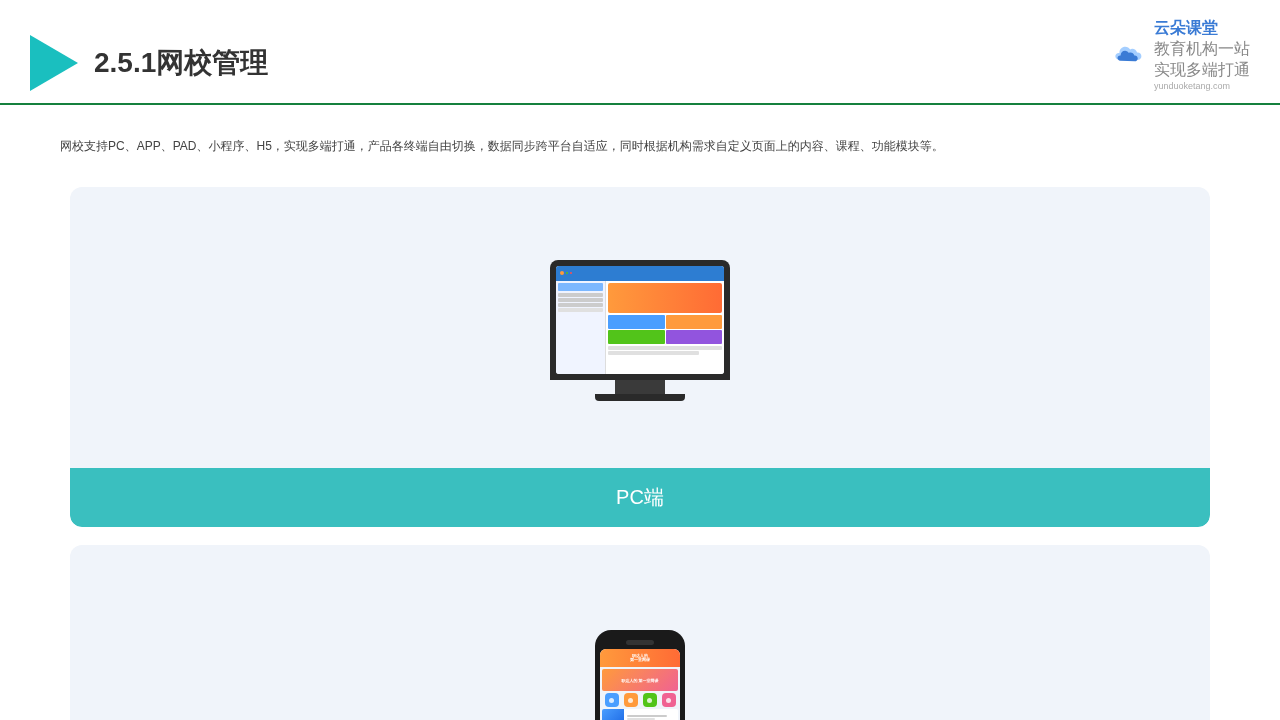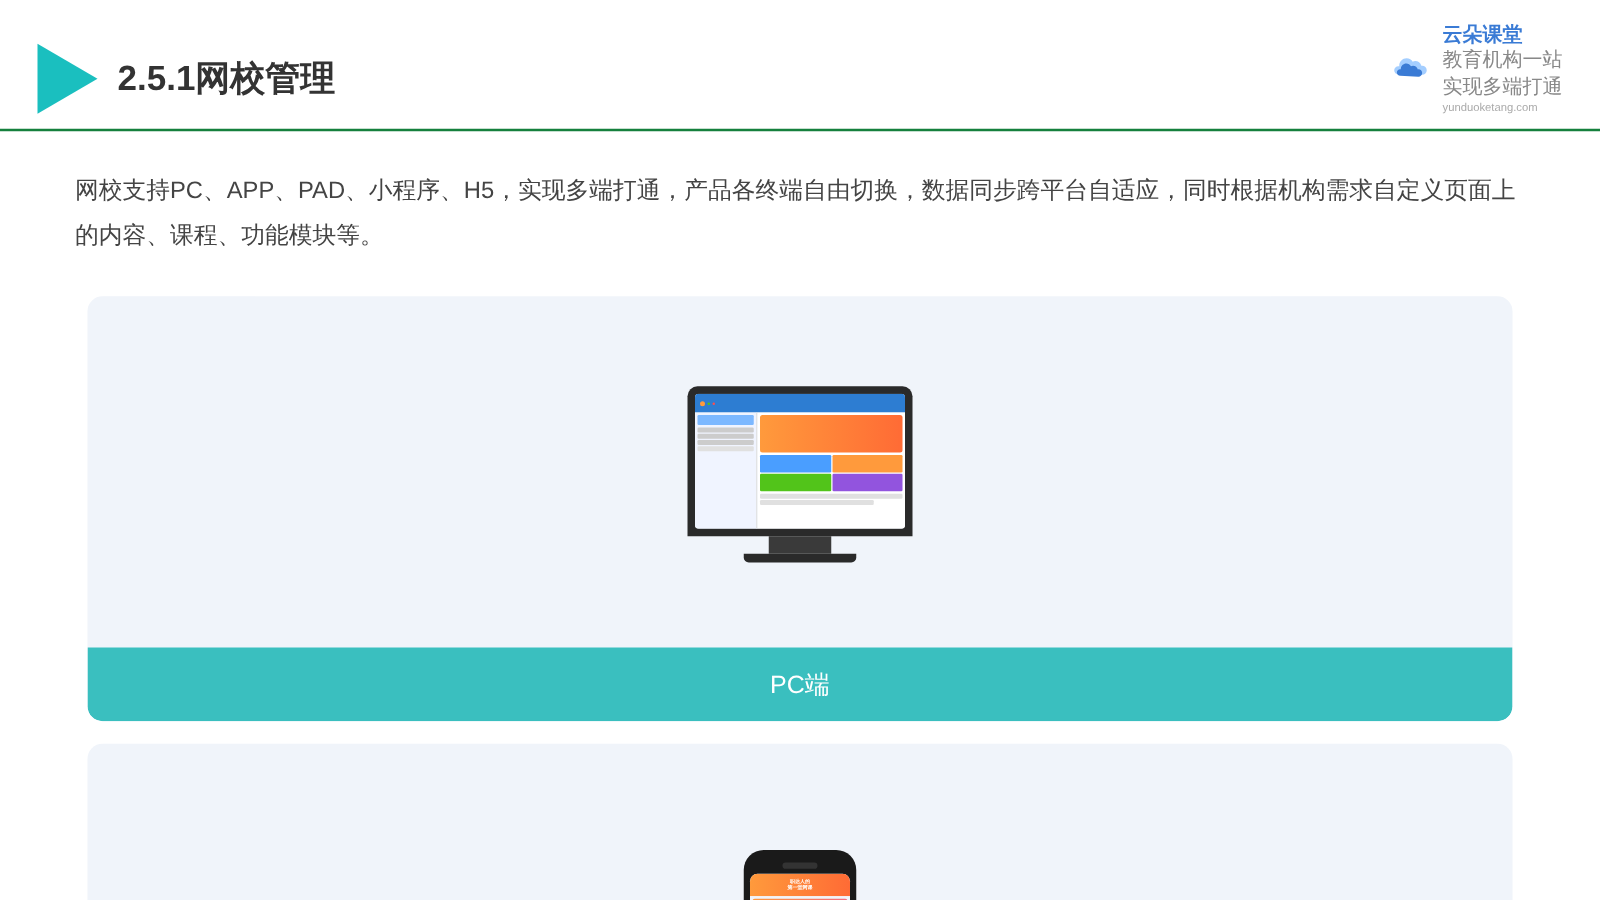--- a/index.html
+++ b/index.html
@@ -69,21 +69,21 @@
     .brand-url {
       font-size: 9px;
       color: #aaa;
     }
 
     
     .content {
       padding: 30px 60px 20px 60px;
     }
     .description {
-      font-size: 19px;
+      font-size: 12px;
       color: #444;
       line-height: 1.9;
       margin-bottom: 30px;
     }
 
     
     .cards-row {
       display: flex;
       gap: 18px;
       justify-content: flex-start;

